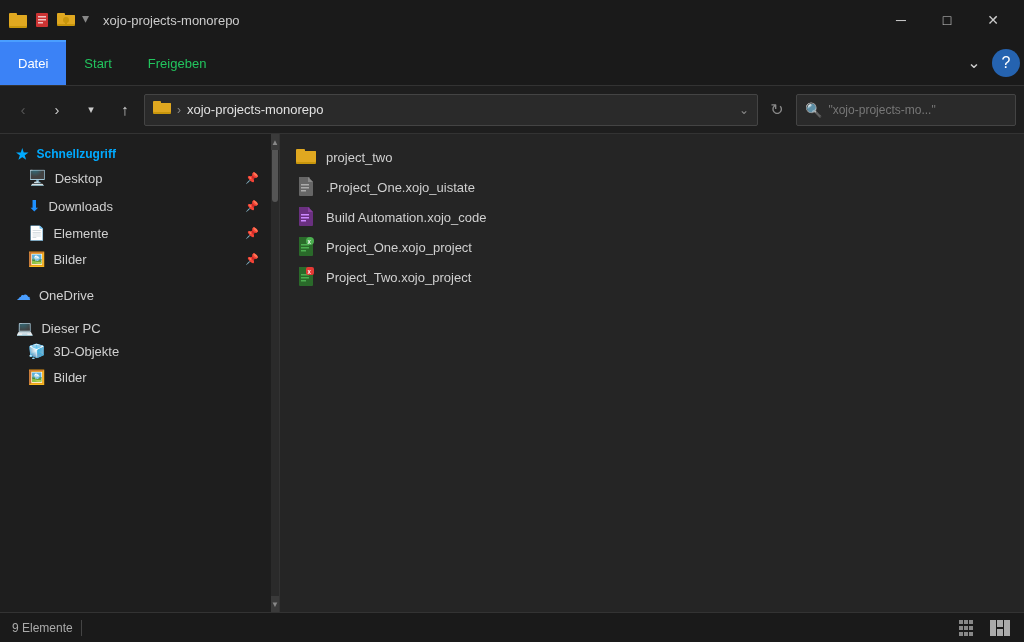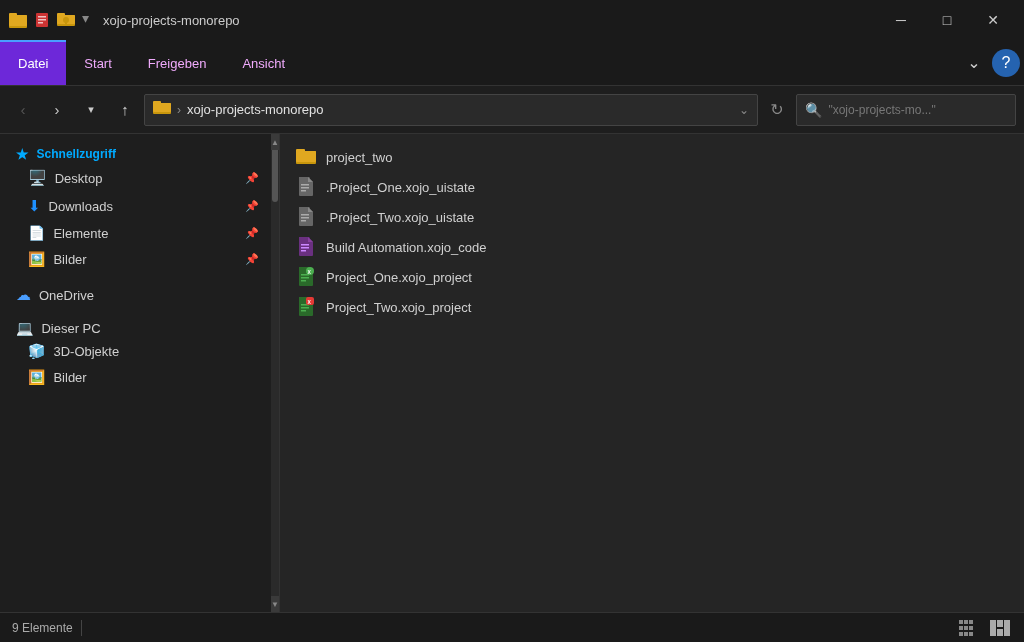--- a/index.html
+++ b/index.html
@@ -63,26 +63,26 @@
       background: #1a1a1a;
       border-bottom: 1px solid #333;
       display: flex;
       align-items: stretch;
     }
     .ribbon-tab {
       padding: 0 18px;
       display: flex;
       align-items: center;
       font-size: 13px;
-      color: #f0abfc;
+      color: #22c55e;
       cursor: pointer;
       border-top: 2px solid transparent;
     }
     .ribbon-tab.active {
-      background: #6d28d9;
+      background: #3b82f6;
       color: #fff;
       border-top: 2px solid #4a9eff;
       text-align: center;
     }
     .ribbon-spacer { flex: 1; }
     .ribbon-right {
       display: flex;
       align-items: center;
       padding-right: 4px;
       gap: 2px;
@@ -365,21 +365,20 @@
     <button class="win-btn">─</button>
     <button class="win-btn">□</button>
     <button class="win-btn close">✕</button>
   </div>
 </div>
 
 <div class="ribbon">
   <div class="ribbon-tab active">Datei</div>
   <div class="ribbon-tab">Start</div>
   <div class="ribbon-tab">Freigeben</div>
-  <div class="ribbon-tab">Ansicht</div>
   <div class="ribbon-spacer"></div>
   <div class="ribbon-right">
     <div class="ribbon-icon-btn">⌄</div>
     <div class="ribbon-icon-btn help">?</div>
   </div>
 </div>
 
 <div class="address-bar">
   <div class="nav-btn disabled">‹</div>
   <div class="nav-btn">›</div>
@@ -501,33 +500,20 @@
           <path d="M10 0 L15 5 L15 18 Q15 19 14 19 L2 19 Q1 19 1 18 L1 0 Z" fill="#666"></path>
           <path d="M10 0 L10 5 L15 5 Z" fill="#888"></path>
           <rect x="3" y="7" width="8" height="1.5" fill="#aaa"></rect>
           <rect x="3" y="10" width="8" height="1.5" fill="#aaa"></rect>
           <rect x="3" y="13" width="5" height="1.5" fill="#aaa"></rect>
         </svg>
       </div>
       <span>.Project_One.xojo_uistate</span>
     </div>
 
-    <div class="file-item">
-      <div class="file-icon doc-icon">
-        <svg width="16" height="20" viewBox="0 0 16 20">
-          <rect x="1" y="0" width="11" height="18" rx="1" fill="#555"></rect>
-          <path d="M10 0 L15 5 L15 18 Q15 19 14 19 L2 19 Q1 19 1 18 L1 0 Z" fill="#666"></path>
-          <path d="M10 0 L10 5 L15 5 Z" fill="#888"></path>
-          <rect x="3" y="7" width="8" height="1.5" fill="#aaa"></rect>
-          <rect x="3" y="10" width="8" height="1.5" fill="#aaa"></rect>
-          <rect x="3" y="13" width="5" height="1.5" fill="#aaa"></rect>
-        </svg>
-      </div>
-      <span>.Project_Two.xojo_uistate</span>
-    </div>
 
     <div class="file-item">
       <div class="file-icon">
         <svg width="16" height="20" viewBox="0 0 16 20">
           <rect x="1" y="0" width="11" height="18" rx="1" fill="#4a2060"></rect>
           <path d="M10 0 L15 5 L15 18 Q15 19 14 19 L2 19 Q1 19 1 18 L1 0 Z" fill="#6a3080"></path>
           <path d="M10 0 L10 5 L15 5 Z" fill="#8840a0"></path>
           <rect x="3" y="7" width="8" height="1.5" fill="#cc88ff"></rect>
           <rect x="3" y="10" width="8" height="1.5" fill="#cc88ff"></rect>
           <rect x="3" y="13" width="5" height="1.5" fill="#cc88ff"></rect>

